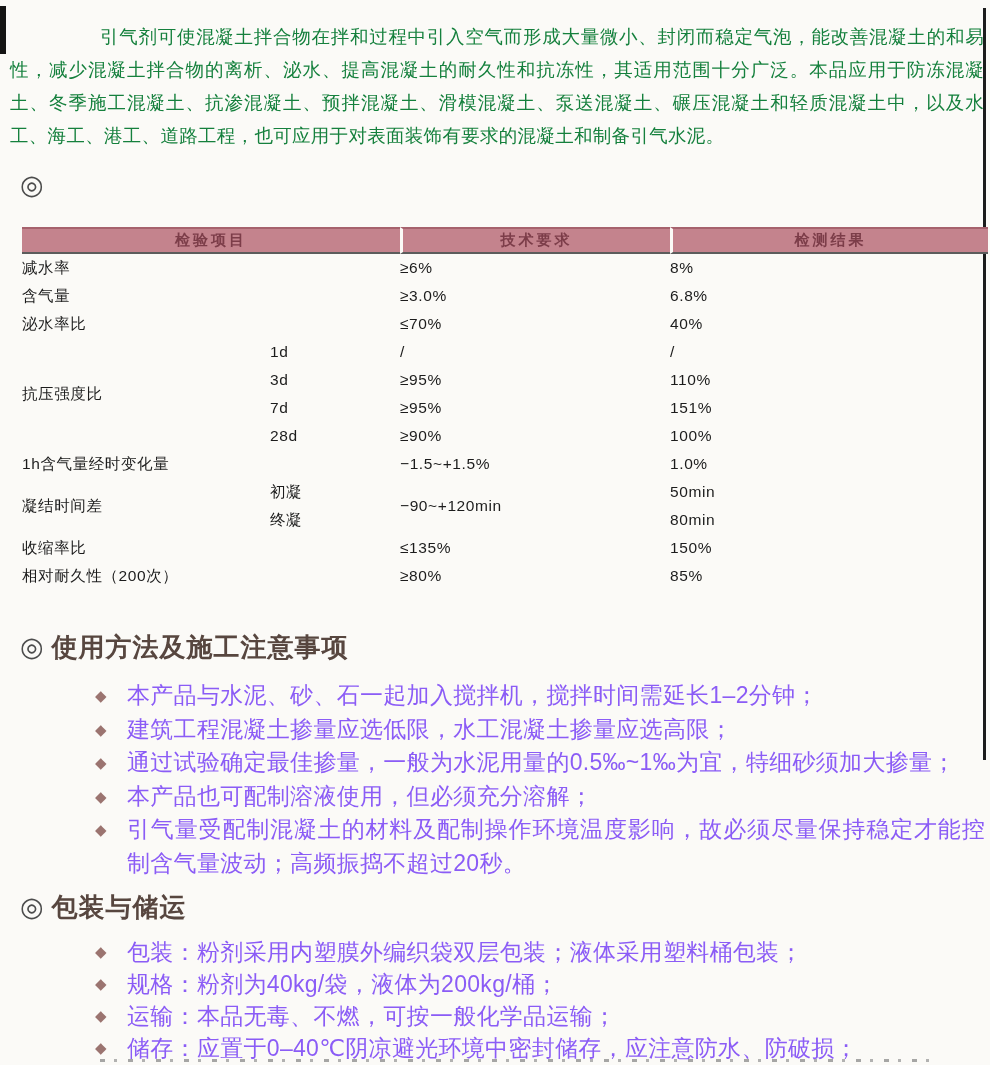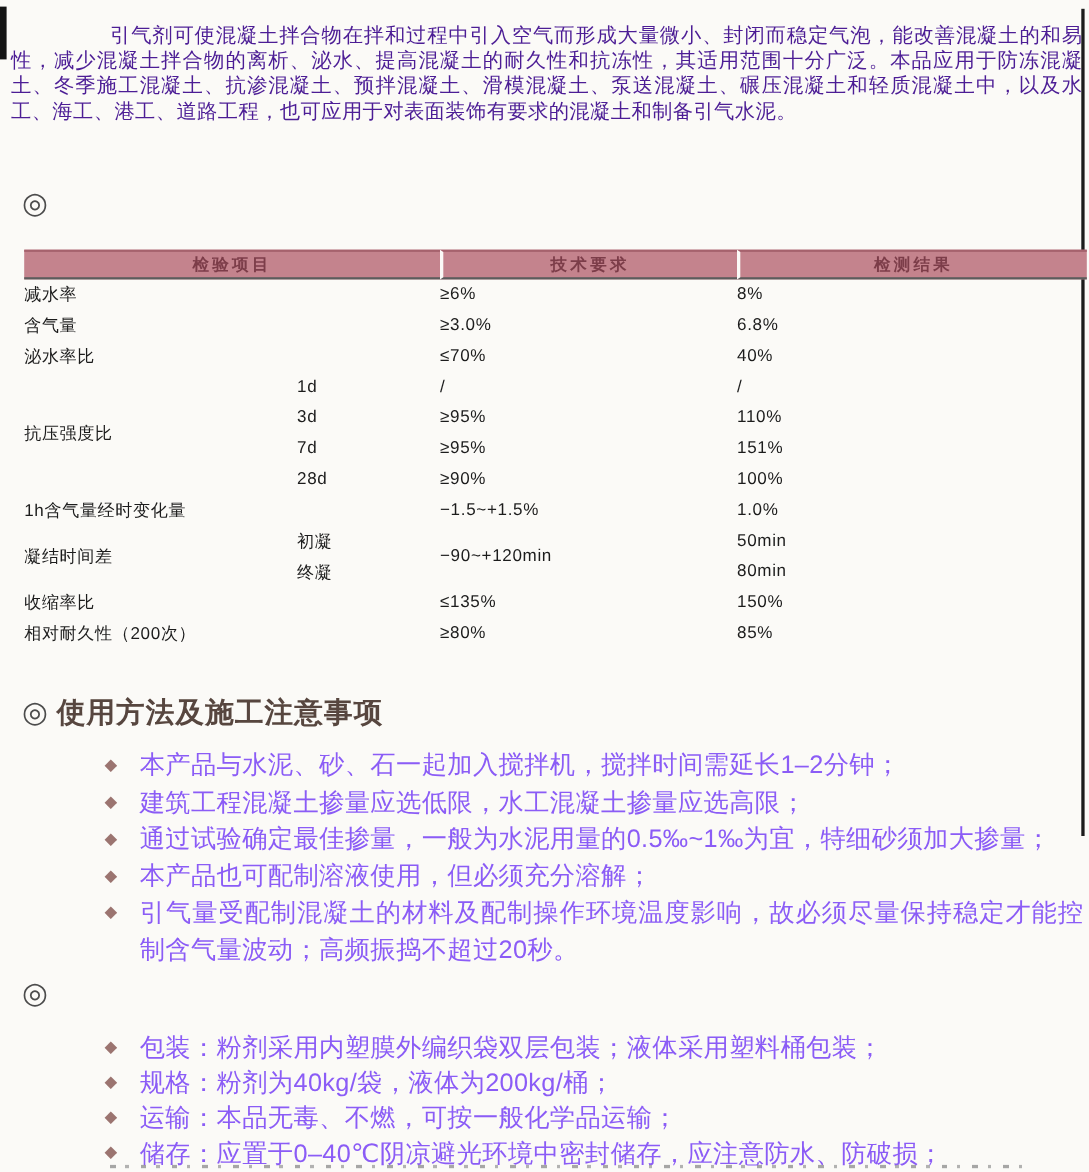--- a/index.html
+++ b/index.html
@@ -11,22 +11,22 @@
     color:#262626;
   }
 
   
   .edge-left  { position:absolute; left:0; top:6px;  width:6px;  height:48px;  background:#141414; }
   .edge-right { position:absolute; left:983px; top:8px; width:3px; height:752px; background:#1c1c1c; }
 
   
   .intro {
     position:absolute; left:10px; top:20px; width:974px;
-    font-size:18.5px; line-height:23px; letter-spacing:0.3px;
-    text-align:justify; text-indent:90px; color:#4c1d95;
+    font-size:18.5px; line-height:33px; letter-spacing:0.3px;
+    text-align:justify; text-indent:90px; color:#15803d;
   }
 
   
   .heading {
     position:absolute; left:20px;
     display:flex; align-items:center; gap:7px;
     font-size:26px; font-weight:bold; color:#57463f; letter-spacing:1px;
   }
   .heading .marker { font-size:27px; font-weight:normal; color:#4c4c4c; line-height:1; }
   .h-phys { top:172px; }
@@ -188,20 +188,21 @@
     <span class="btext">本产品也可配制溶液使用，但必须充分溶解；</span>
   </li>
   <li>
     <span class="diamond">◆</span>
     <span class="btext">引气量受配制混凝土的材料及配制操作环境温度影响，故必须尽量保持稳定才能控制含气量波动；高频振捣不超过20秒。</span>
   </li>
 </ul>
 
 <h2 class="heading h-pack">
   <span class="marker">◎</span>
+  <span>包装与储运</span>
 </h2>
 
 <ul class="bullets bl-pack">
   <li>
     <span class="diamond">◆</span>
     <span class="btext">包装：粉剂采用内塑膜外编织袋双层包装；液体采用塑料桶包装；</span>
   </li>
   <li>
     <span class="diamond">◆</span>
     <span class="btext">规格：粉剂为40kg/袋，液体为200kg/桶；</span>

